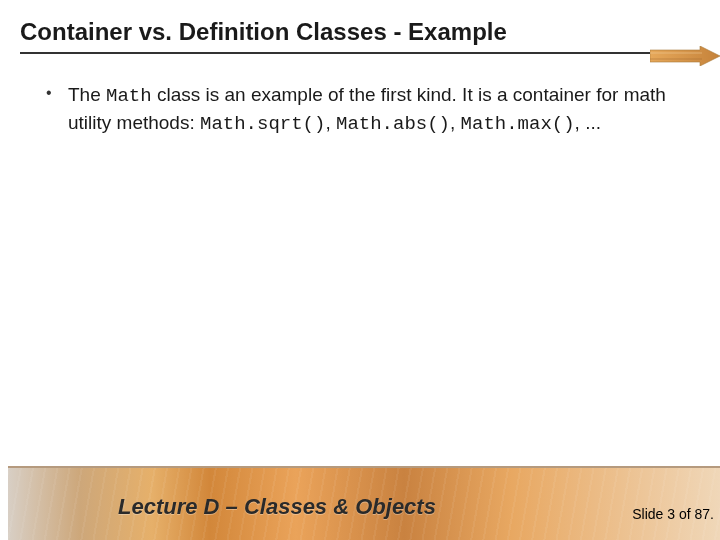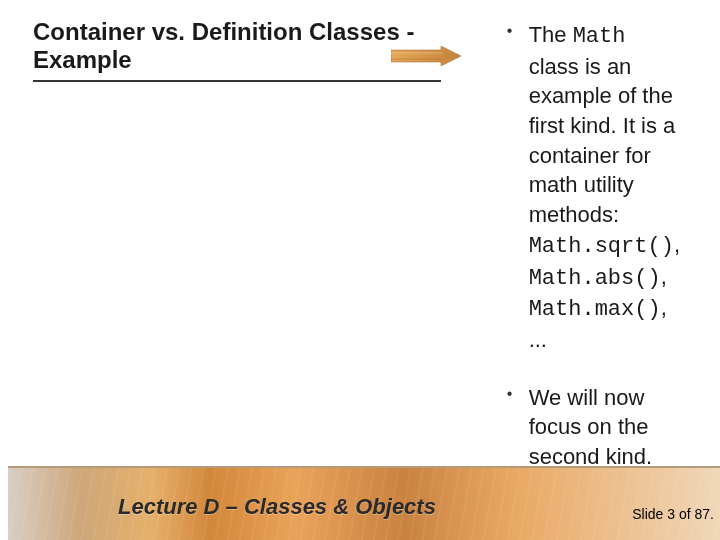--- a/index.html
+++ b/index.html
@@ -9,22 +9,21 @@
     background: #ffffff;
     font-family: Arial, Helvetica, sans-serif;
     position: relative;
     overflow: hidden;
   }
   .slide {
     width: 100%;
     height: 100%;
     position: relative;
     display: flex;
-    flex-direction: row;
-    padding-left: 13px;
+    flex-direction: column;
   }
   .title-area {
     padding: 18px 20px 8px 20px;
     position: relative;
   }
   .title {
     font-size: 24px;
     font-weight: bold;
     color: #1a1a1a;
   }
@@ -45,21 +44,21 @@
     flex: 1;
     padding: 20px 40px 0 40px;
   }
   ul.bullets {
     list-style: none;
   }
   ul.bullets > li {
     position: relative;
     padding-left: 28px;
     margin-bottom: 28px;
-    font-size: 22px;
+    font-size: 19px;
     line-height: 1.35;
     color: #1a1a1a;
   }
   ul.bullets > li::before {
     content: "•";
     position: absolute;
     left: 6px;
     top: 0;
     color: #333;
     font-size: 16px;
@@ -148,23 +147,20 @@
   </div>
 
   <div class="content">
     <ul class="bullets">
 
       <li>
         <span>The </span><span class="mono">Math</span><span> class is an example of the first kind. It is a container for math utility methods: </span><span class="mono">Math.sqrt()</span><span>, </span><span class="mono">Math.abs()</span><span>, </span><span class="mono">Math.max()</span><span>, ...</span>
       </li>
 
 
-      <li>
-        <span>We will now focus on the second kind.</span>
-      </li>
 
     </ul>
   </div>
 
   <div class="footer">
     <div class="footer-bg"></div>
     <div class="footer-overlay"></div>
     <div class="footer-top-line"></div>
     <div class="lecture-title">Lecture D – Classes &amp; Objects</div>
     <div class="slide-number">Slide 3 of 87.</div>

